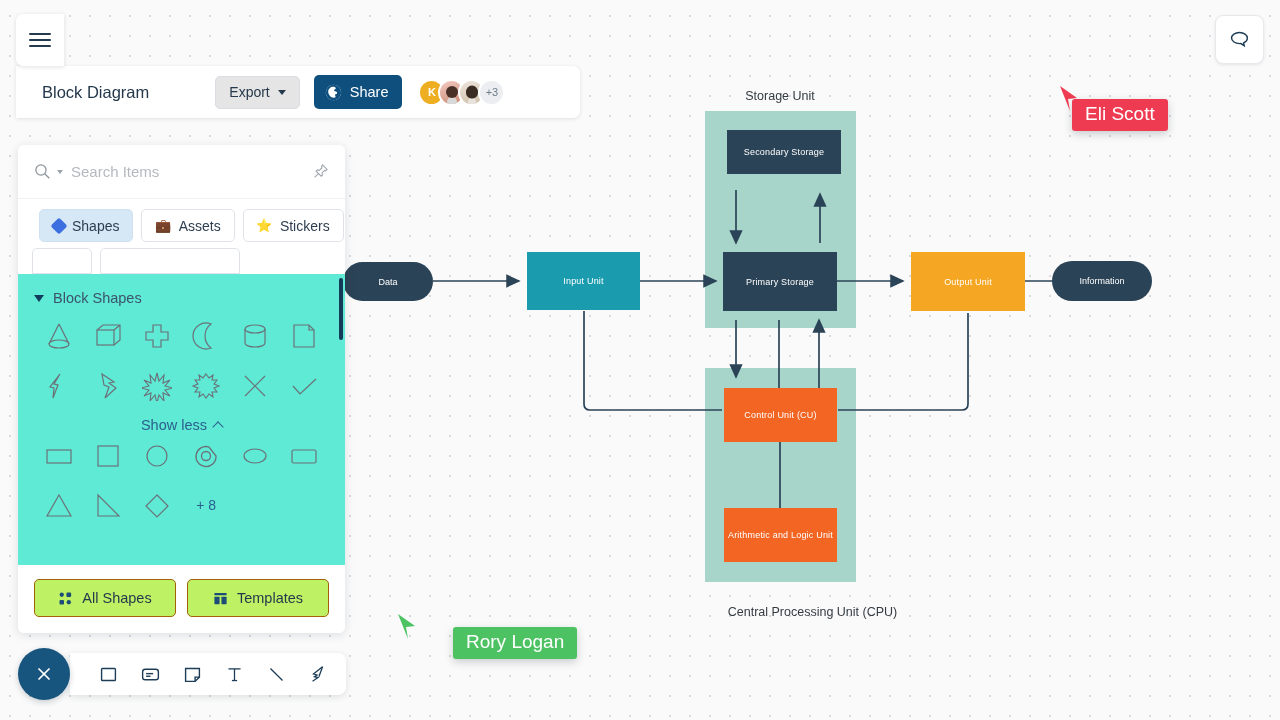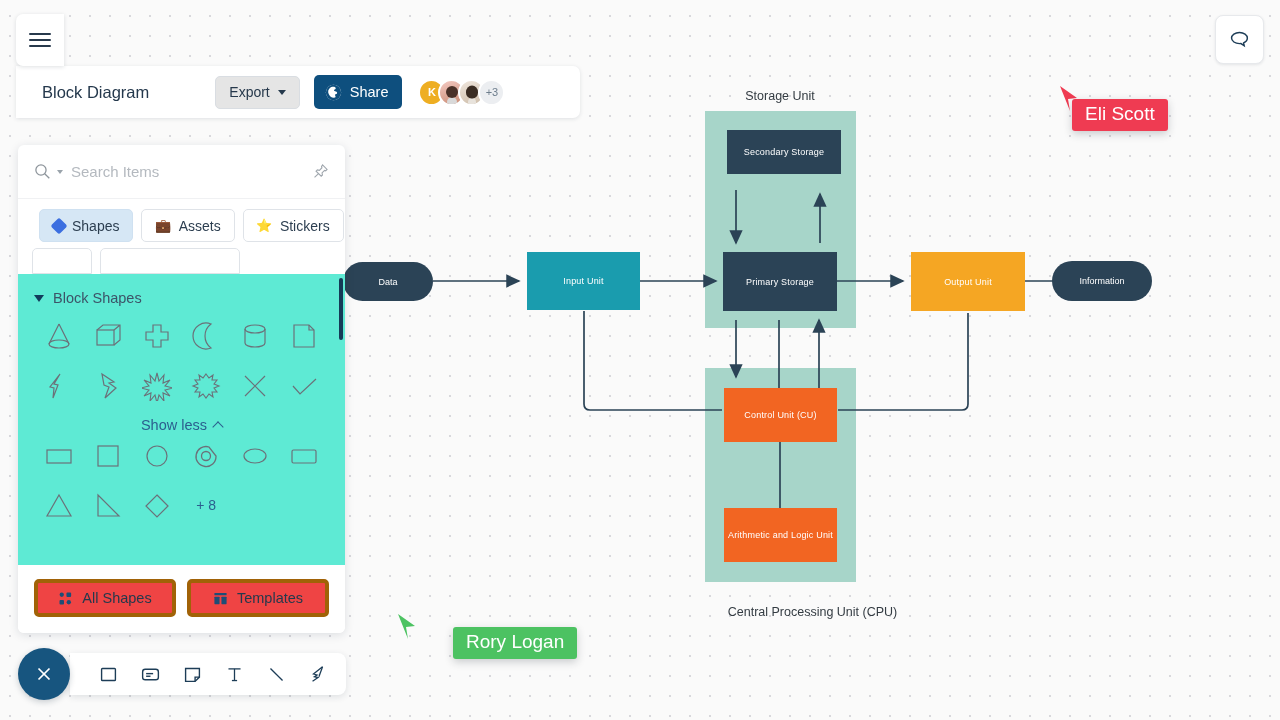--- a/index.html
+++ b/index.html
@@ -202,22 +202,22 @@
   }
   .chev-up {
     width: 8px; height: 8px; border-left: 1.6px solid #2b5f8e;
     border-top: 1.6px solid #2b5f8e; transform: rotate(45deg); margin-top: 3px;
   }
 
   .panel-footer {
     padding: 14px 16px 16px; display: flex; gap: 11px; background: #fff;
   }
   .foot-btn {
-    flex: 1; height: 38px; border: 4px solid #a16207; border-radius: 5px;
-    background: #ef4444; display: flex; align-items: center; justify-content: center;
+    flex: 1; height: 38px; border: 1px solid #a16207; border-radius: 5px;
+    background: #bef264; display: flex; align-items: center; justify-content: center;
     gap: 9px; font-size: 14.5px; color: #25394c; cursor: pointer; font-family: inherit;
   }
 
   
   .bottom-close {
     position: absolute; left: 18px; bottom: 20px;
     width: 52px; height: 52px; border-radius: 50%;
     background: #17557f; display: flex; align-items: center; justify-content: center;
     cursor: pointer; z-index: 35; box-shadow: 0 2px 6px rgba(20,40,60,.22);
   }

